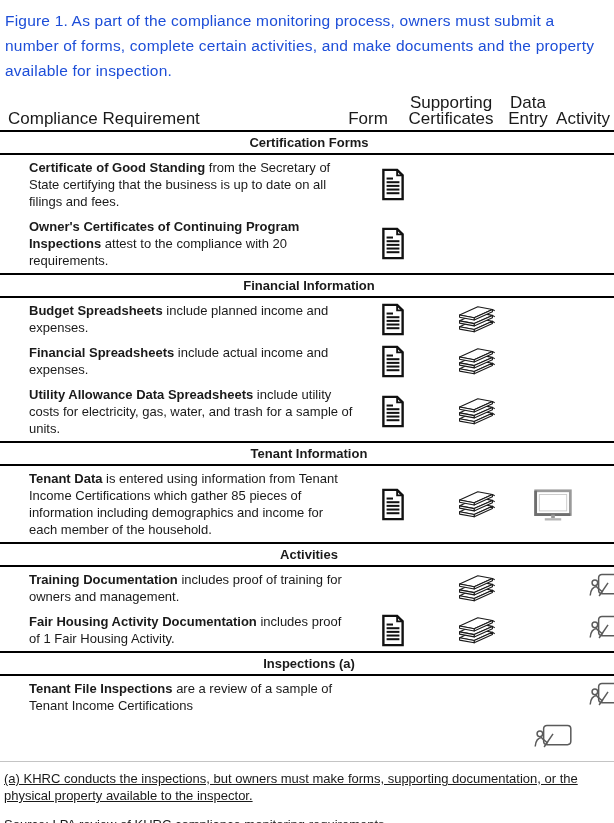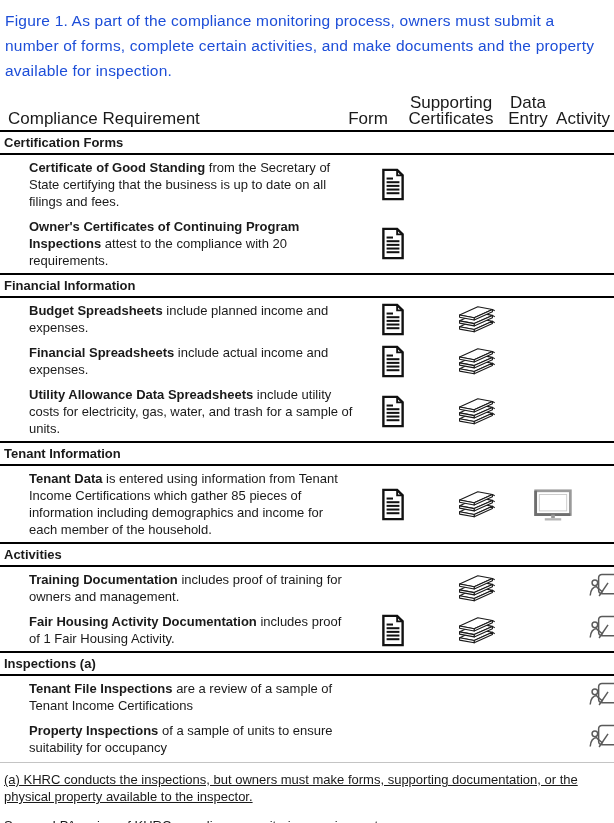--- a/index.html
+++ b/index.html
@@ -30,20 +30,21 @@
   .thead .hc{font-size:17px;line-height:16px;text-align:center;color:#1a1a1a;}
   .thead .hc.first{text-align:left;padding-left:8px;}
 
   .tsection{border-top:2px solid #000;}
   .sheader{
     border-bottom:2px solid #000;
     font-weight:bold;
     font-size:13px;
     line-height:15px;
     padding:3px 0 3px 4px;
+    text-align:center;
   }
 
   .trow{padding:4px 0;margin-left:25px;}
   .desc{
     margin:0;
     padding:0 10px 0 4px;
     font-size:13px;
     line-height:17px;
   }
   .desc b{font-weight:bold;}
@@ -356,21 +357,20 @@
           </svg>
         </div>
       <div class="cell">
           <svg class="ic" width="40" height="30">
             <use href="#icon-presenter"></use>
           </svg>
         </div>
     </div>
 
     <div class="tgrid trow">
-      <p class="desc"><b>Property Inspections</b><span> of a sample of units to ensure suitability for occupancy</span></p>
       <div class="cell" style="visibility: hidden;">
           <svg class="ic" width="26" height="33">
             <use href="#icon-form"></use>
           </svg>
         </div>
       <div class="cell" style="visibility: hidden;">
           <svg class="ic" width="42" height="33">
             <use href="#icon-stack"></use>
           </svg>
         </div>

